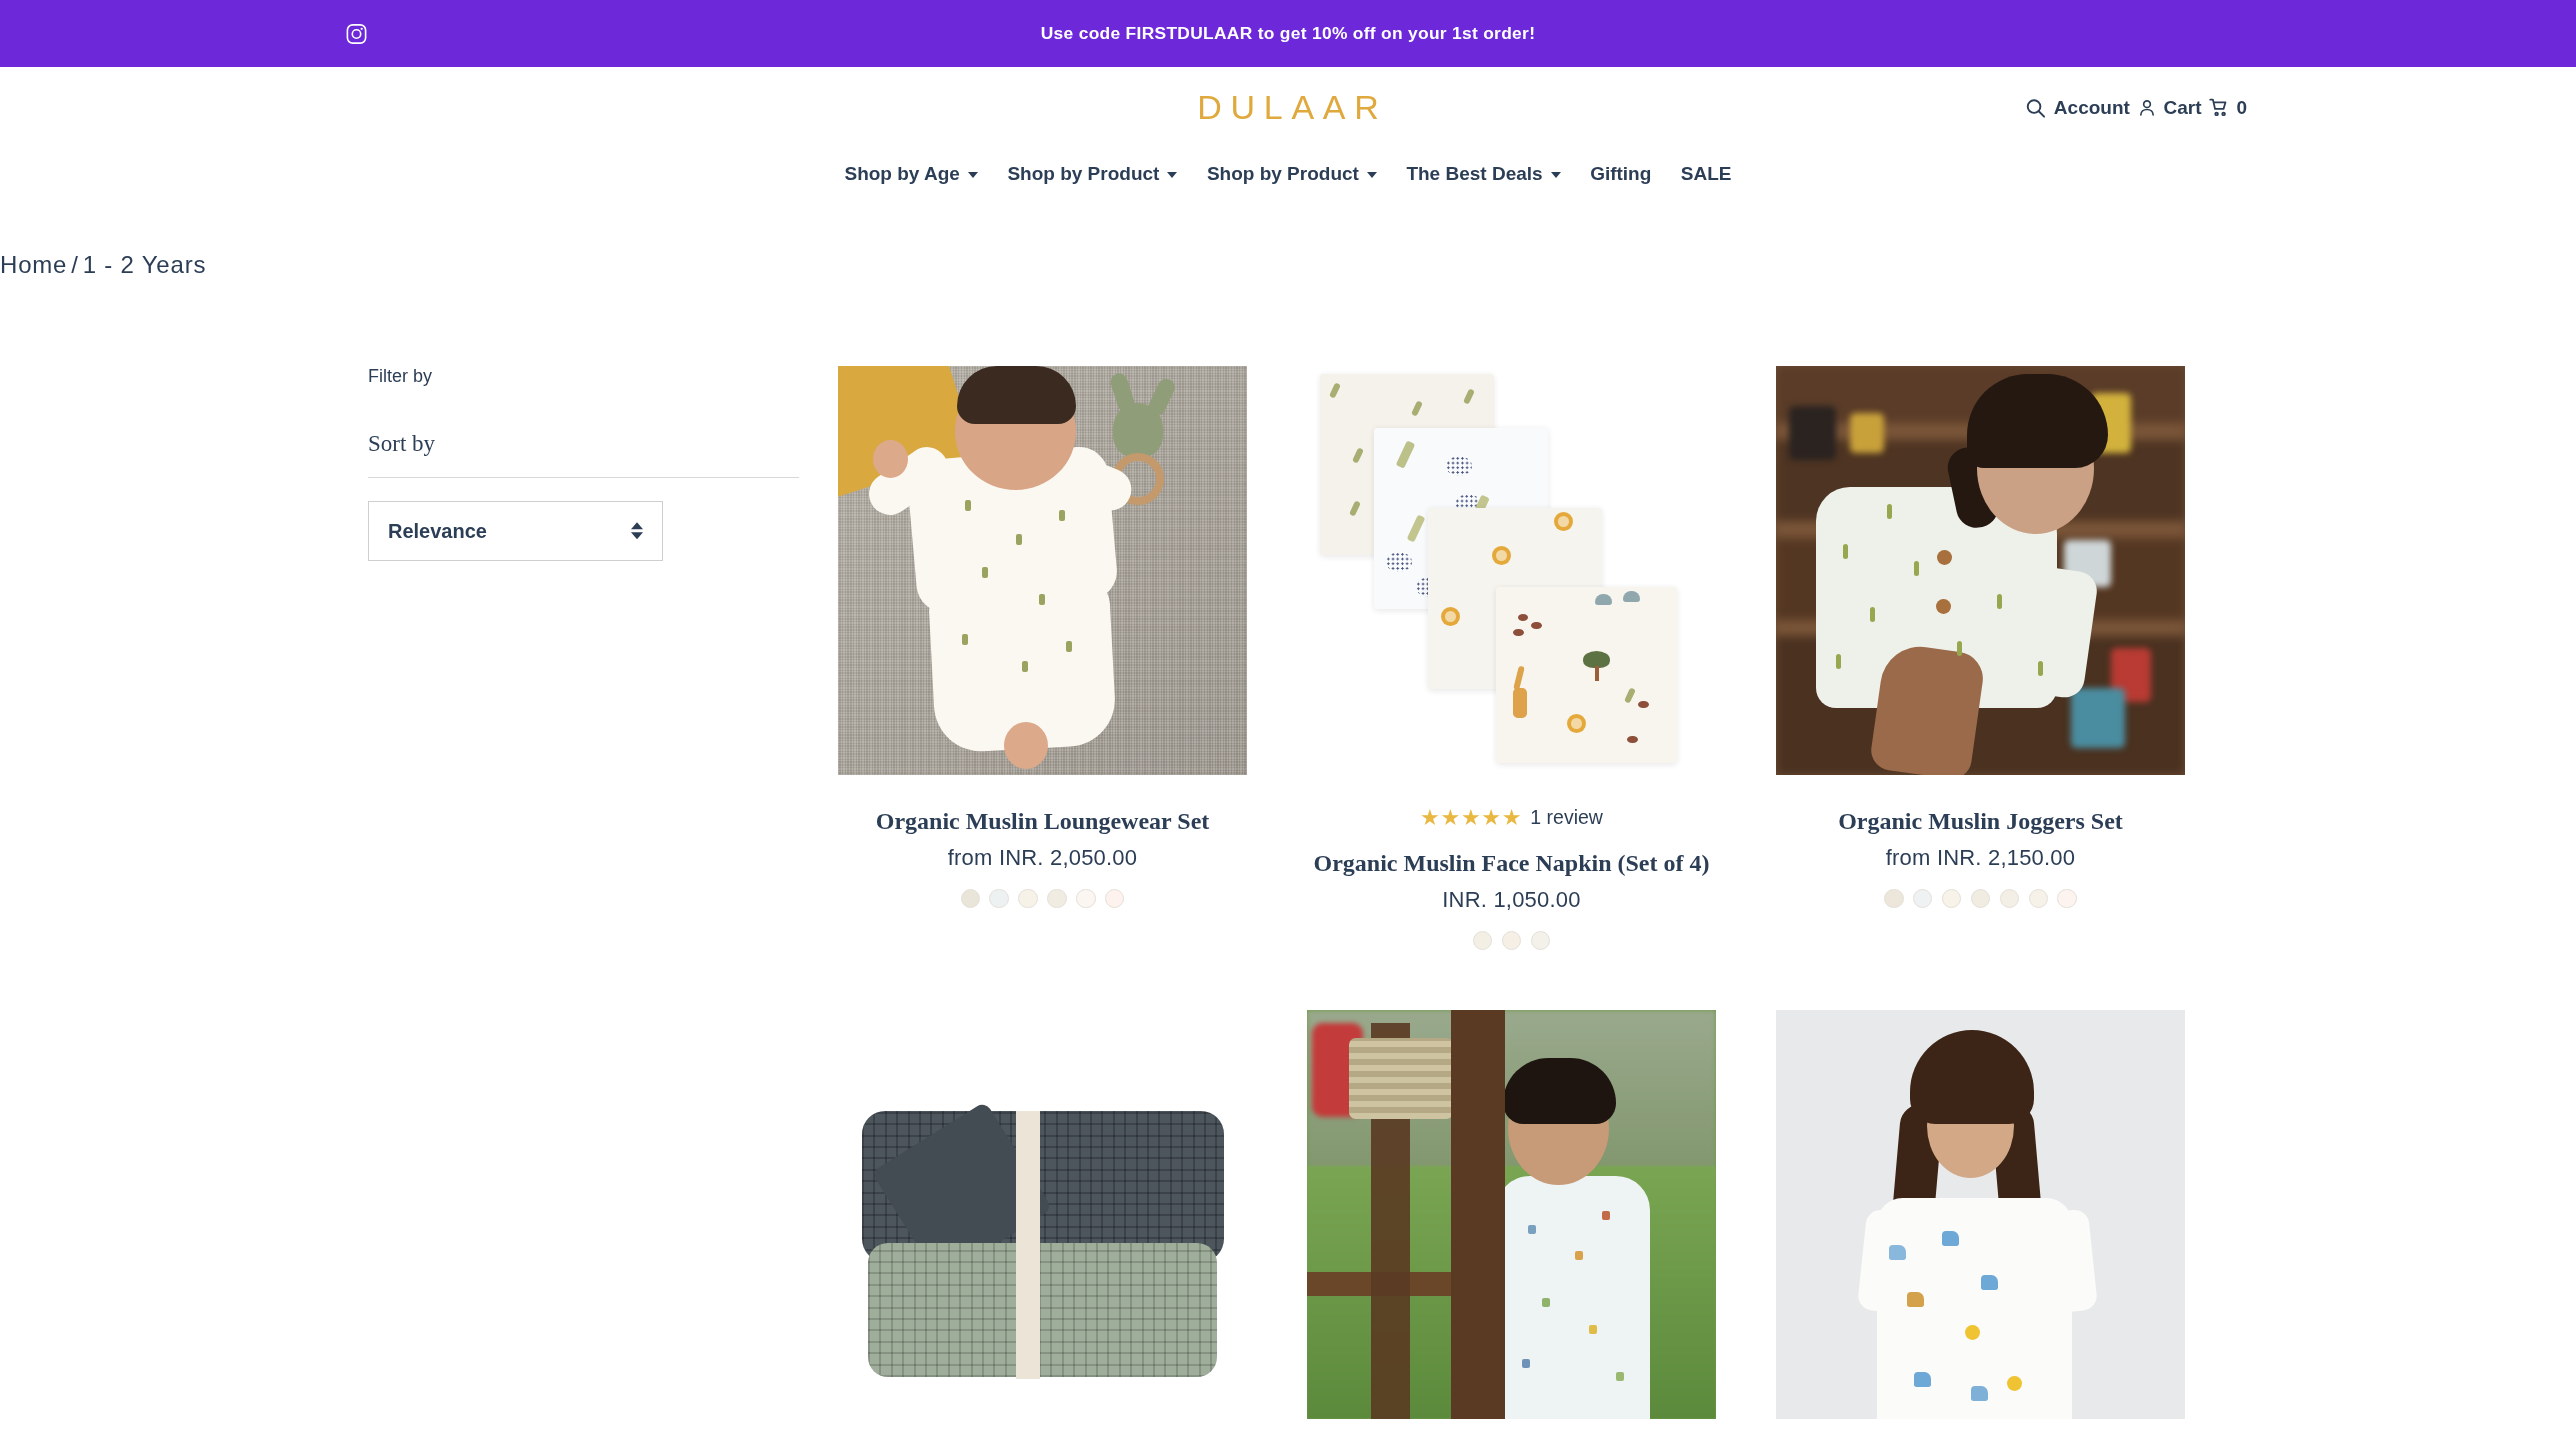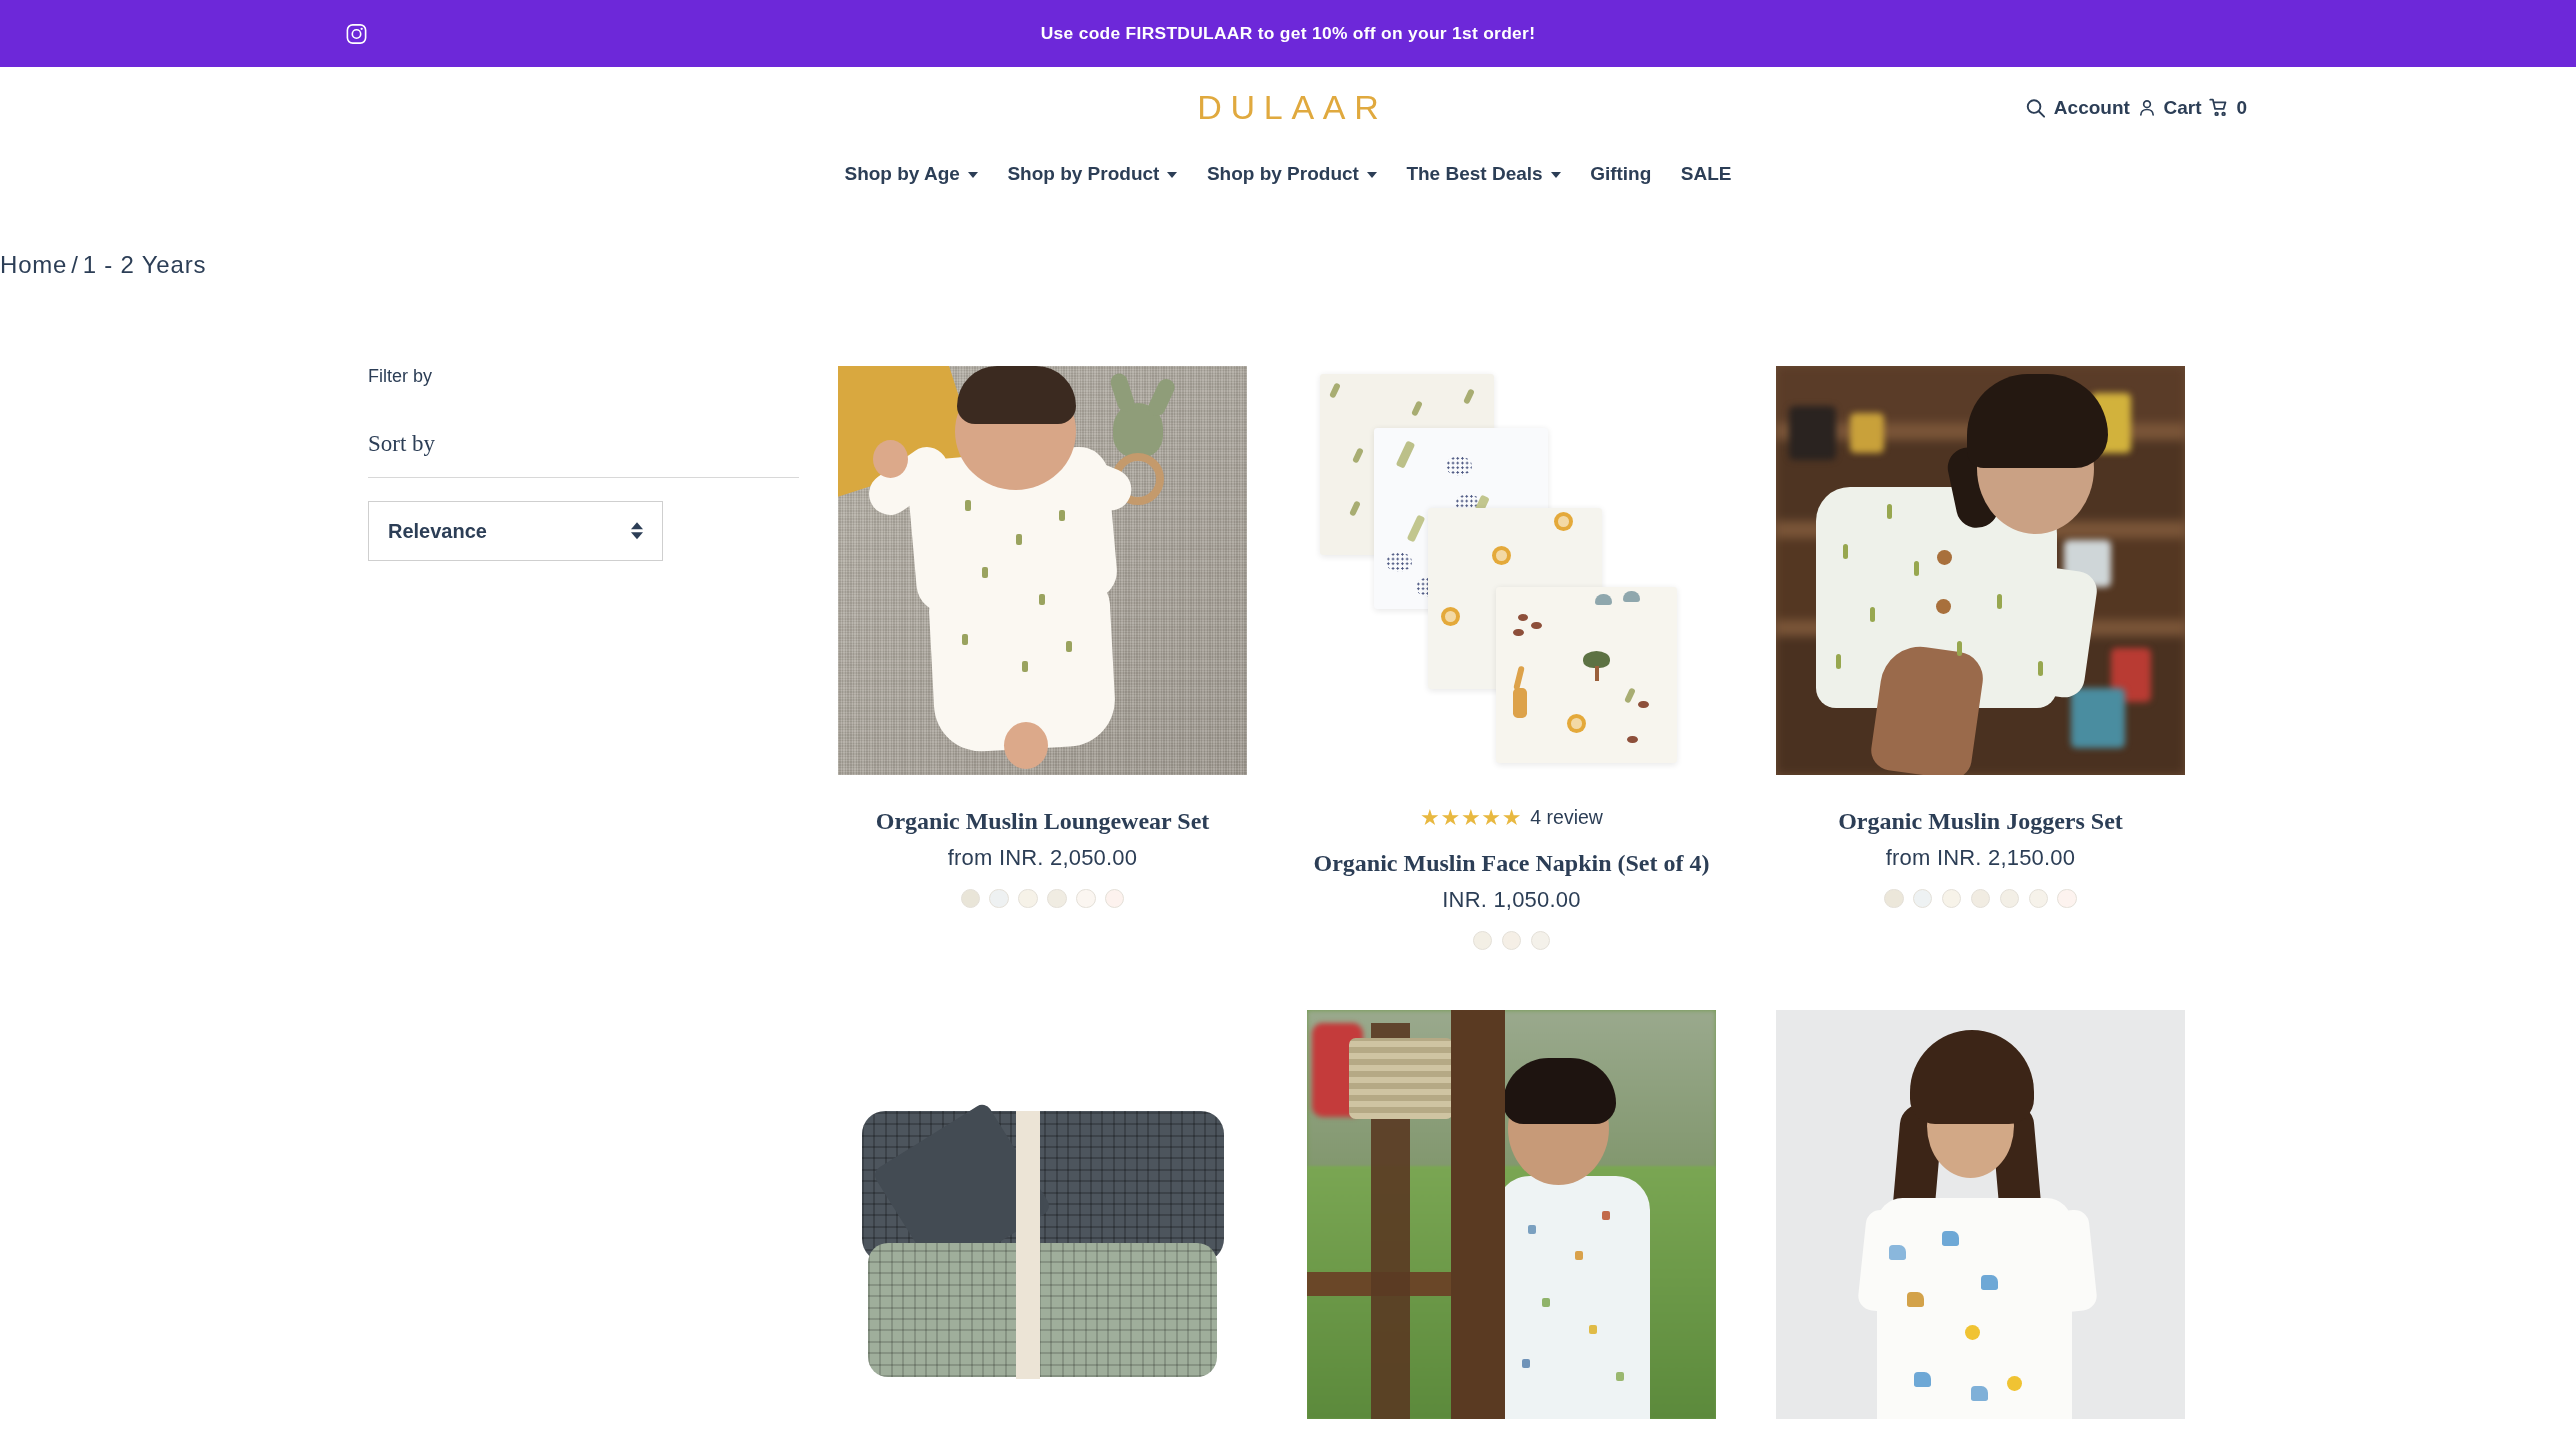--- a/index.html
+++ b/index.html
@@ -477,21 +477,21 @@
                 <i class="lionf"></i>
               </i>
             <i class="rock" style="left:142px;top:114px"></i>
               <i class="rock" style="left:131px;top:149px"></i>
             <i class="leaf" style="left:131px;top:101px"></i>
           </div>
         </div>
       </div>
       <div class="rating">
         <span class="stars">★★★★★</span>
-        <span class="cnt">4 review</span>
+        <span class="cnt">1 review</span>
       </div>
       <h3 class="pname">Organic Muslin Face Napkin (Set of 4)</h3>
       <div class="price">INR. 1,050.00</div>
       <div class="swatches">
         <span class="sw" style="background:#f3efe5"></span>
         <span class="sw" style="background:#f5efe6"></span>
         <span class="sw" style="background:#f4f1ea"></span>
       </div>
     </article>
 

